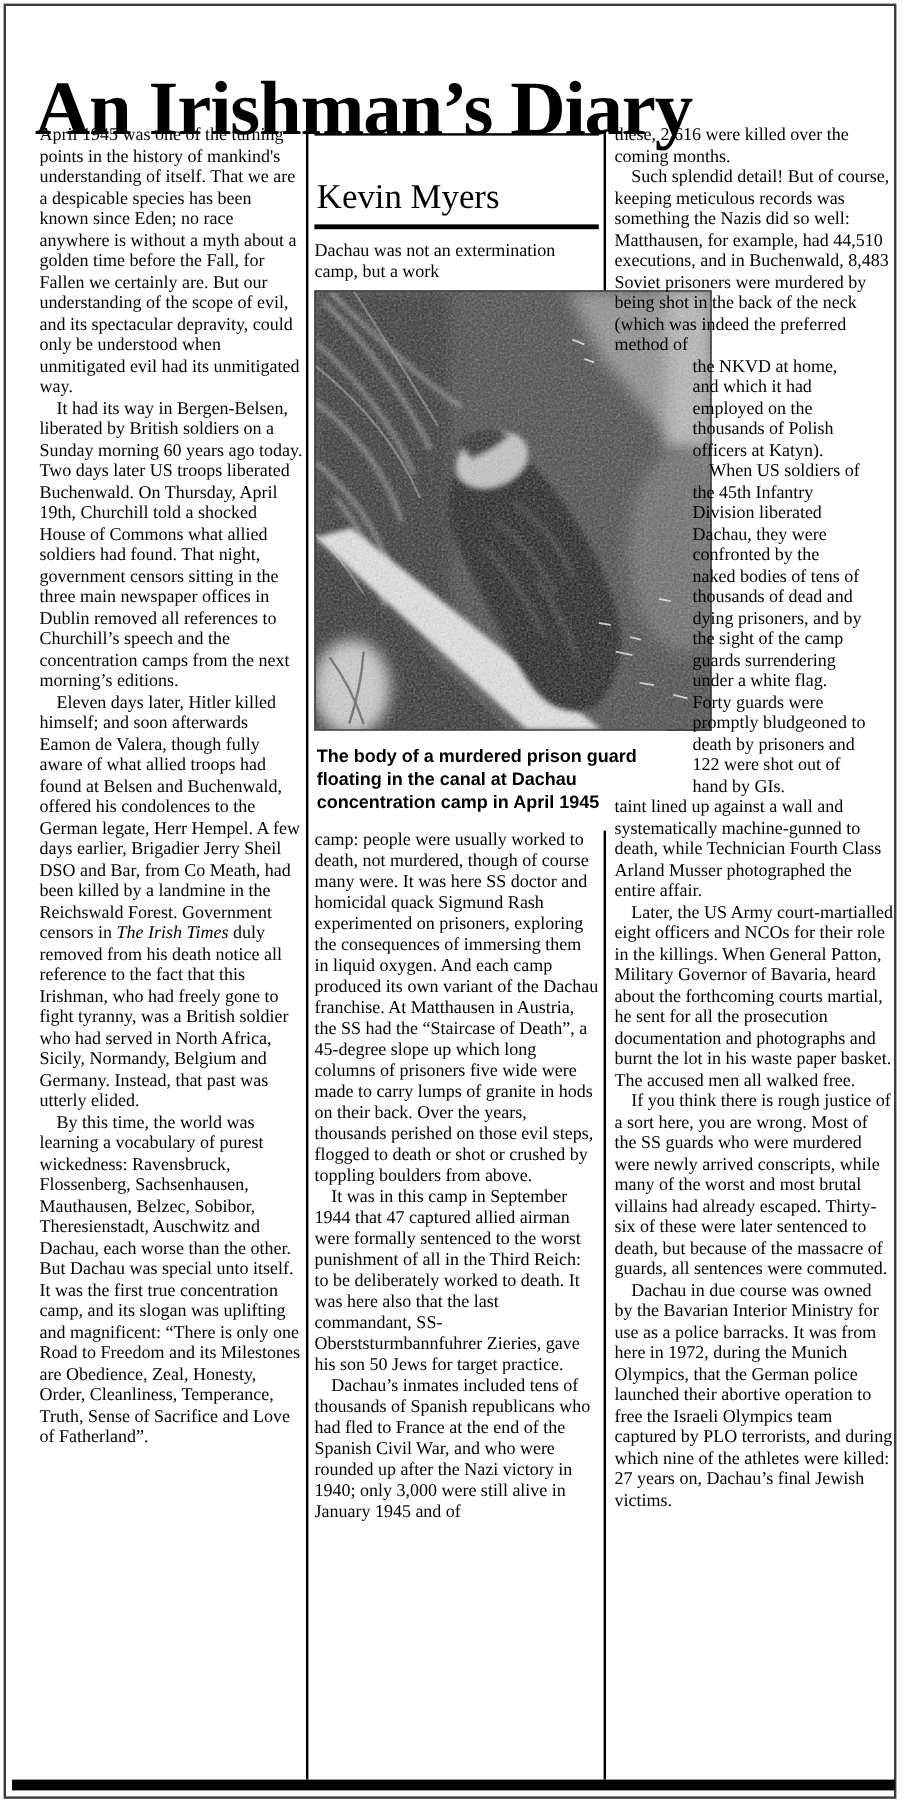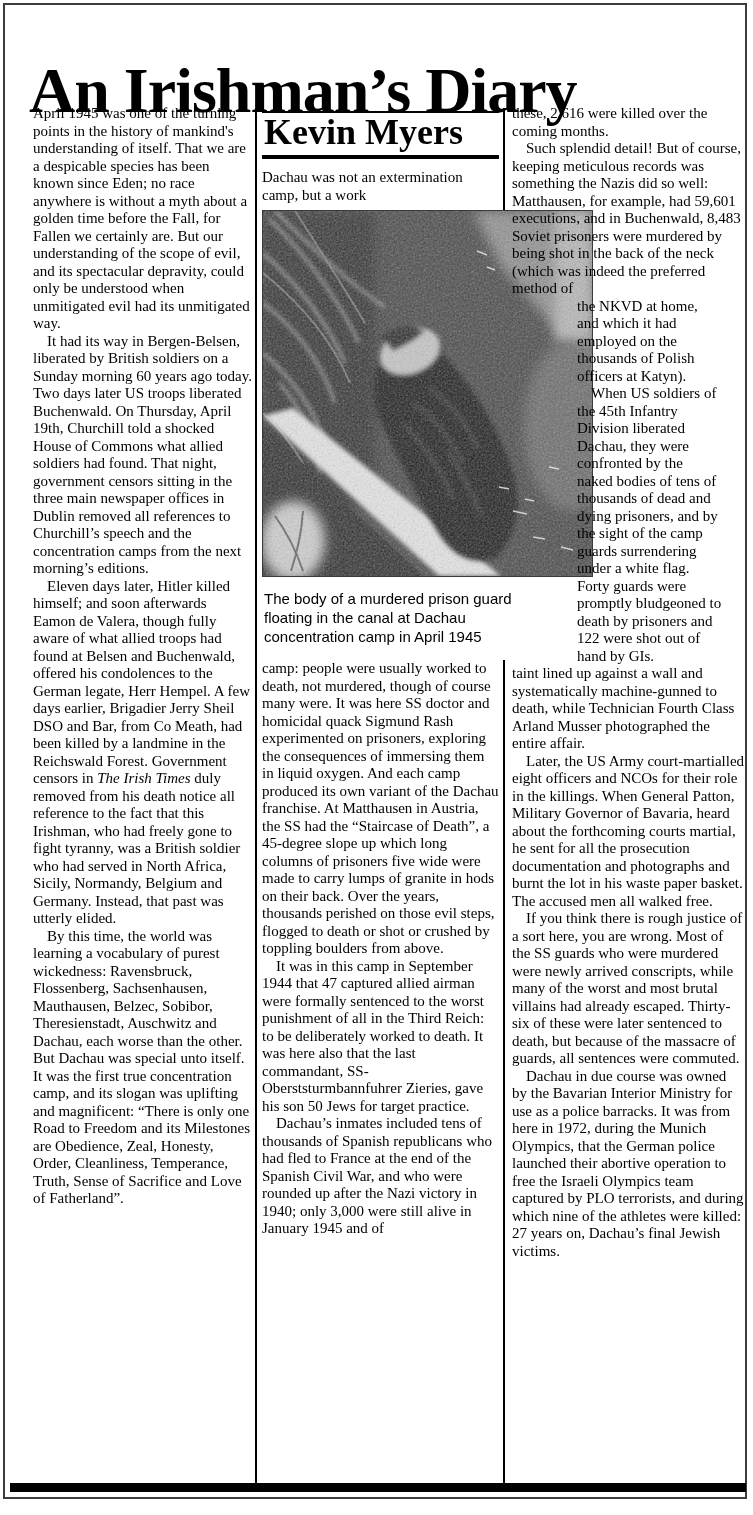--- a/index.html
+++ b/index.html
@@ -9,24 +9,24 @@
   .vrule{position:absolute;top:103px;width:2px;height:1375px;background:#000;z-index:0;}
   .vrule1{left:250px;}
   .vrule2{left:498px;}
   .col{position:absolute;top:100px;font-size:15px;line-height:17.5px;text-align:left;z-index:1;}
   .col-left{left:28px;width:219px;height:1382px;overflow:hidden;}
   .col-mid{left:257px;width:237px;}
   .col-right{left:507px;width:233px;height:1382px;overflow:hidden;}
   .text-block p{margin:0;padding:0;text-indent:14px;}
   .text-block p:first-child{text-indent:0;}
   .byline-box{border-top:2px solid #000;border-bottom:4px solid #000;padding:3px 0 7px 2px;margin:6px 0 10px 0;}
-  .byline-name{font-size:36px;line-height:32px;font-weight:700;}
+  .byline-name{font-size:29px;line-height:32px;font-weight:400;margin-top:32px;}
   .photo-figure{width:331px;margin:6px 0 0 0;background:#fff;position:relative;z-index:2;}
   .photo-frame{width:329px;height:365px;border:1px solid #3a3a3a;overflow:hidden;background:#474747;}
-  .photo-caption{font-family:"Liberation Sans",sans-serif;font-weight:normal;font-size:15px;line-height:19px;width:292px;padding:12px 0 14px 2px;background:#fff;}
+  .photo-caption{font-family:"Liberation Sans",sans-serif;font-weight:bold;font-size:15px;line-height:19px;width:292px;padding:12px 0 14px 2px;background:#fff;}
   .wrap-narrow{margin-left:65px;width:145px;}
   .bottom-bar{position:absolute;left:5px;right:-1px;bottom:5px;height:9px;background:#000;z-index:3;}
   figure{margin:0;}
 </style>
 </head>
 <body>
 
 <div class="sheet">
 
   <h1 class="headline">An Irishman’s Diary</h1>
@@ -129,21 +129,21 @@
     <div class="text-block">
         <p>camp: people were usually worked to death, not murdered, though of course many were. It was here SS doctor and homicidal quack Sigmund Rash experimented on prisoners, exploring the consequences of immersing them in liquid oxygen. And each camp produced its own variant of the Dachau franchise. At Matthausen in Austria, the SS had the “Staircase of Death”, a 45-degree slope up which long columns of prisoners five wide were made to carry lumps of granite in hods on their back. Over the years, thousands perished on those evil steps, flogged to death or shot or crushed by toppling boulders from above.</p>
         <p>It was in this camp in September 1944 that 47 captured allied airman were formally sentenced to the worst punishment of all in the Third Reich: to be deliberately worked to death. It was here also that the last commandant, SS-Oberststurmbannfuhrer Zieries, gave his son 50 Jews for target practice.</p>
         <p>Dachau’s inmates included tens of thousands of Spanish republicans who had fled to France at the end of the Spanish Civil War, and who were rounded up after the Nazi victory in 1940; only 3,000 were still alive in January 1945 and of</p>
       </div>
   </div>
 
   <div class="col col-right">
     <div class="text-block">
         <p>these, 2,616 were killed over the coming months.</p>
-        <p>Such splendid detail! But of course, keeping meticulous records was something the Nazis did so well: Matthausen, for example, had 59,601 executions, and in Buchenwald, 8,483 Soviet prisoners were murdered by being shot in the back of the neck (which was indeed the preferred method of</p>
+        <p>Such splendid detail! But of course, keeping meticulous records was something the Nazis did so well: Matthausen, for example, had 44,510 executions, and in Buchenwald, 8,483 Soviet prisoners were murdered by being shot in the back of the neck (which was indeed the preferred method of</p>
       </div>
     <div class="text-block wrap-narrow">
         <p>the NKVD at home, and which it had employed on the thousands of Polish officers at Katyn).</p>
         <p>When US soldiers of the 45th Infantry Division liberated Dachau, they were confronted by the naked bodies of tens of thousands of dead and dying prisoners, and by the sight of the camp guards surrendering under a white flag. Forty guards were promptly bludgeoned to death by prisoners and 122 were shot out of hand by GIs.</p>
       </div>
     <div class="text-block">
         <p>taint lined up against a wall and systematically machine-gunned to death, while Technician Fourth Class Arland Musser photographed the entire affair.</p>
         <p>Later, the US Army court-martialled eight officers and NCOs for their role in the killings. When General Patton, Military Governor of Bavaria, heard about the forthcoming courts martial, he sent for all the prosecution documentation and photographs and burnt the lot in his waste paper basket. The accused men all walked free.</p>
         <p>If you think there is rough justice of a sort here, you are wrong. Most of the SS guards who were murdered were newly arrived conscripts, while many of the worst and most brutal villains had already escaped. Thirty-six of these were later sentenced to death, but because of the massacre of guards, all sentences were commuted.</p>
         <p>Dachau in due course was owned by the Bavarian Interior Ministry for use as a police barracks. It was from here in 1972, during the Munich Olympics, that the German police launched their abortive operation to free the Israeli Olympics team captured by PLO terrorists, and during which nine of the athletes were killed: 27 years on, Dachau’s final Jewish victims.</p>

